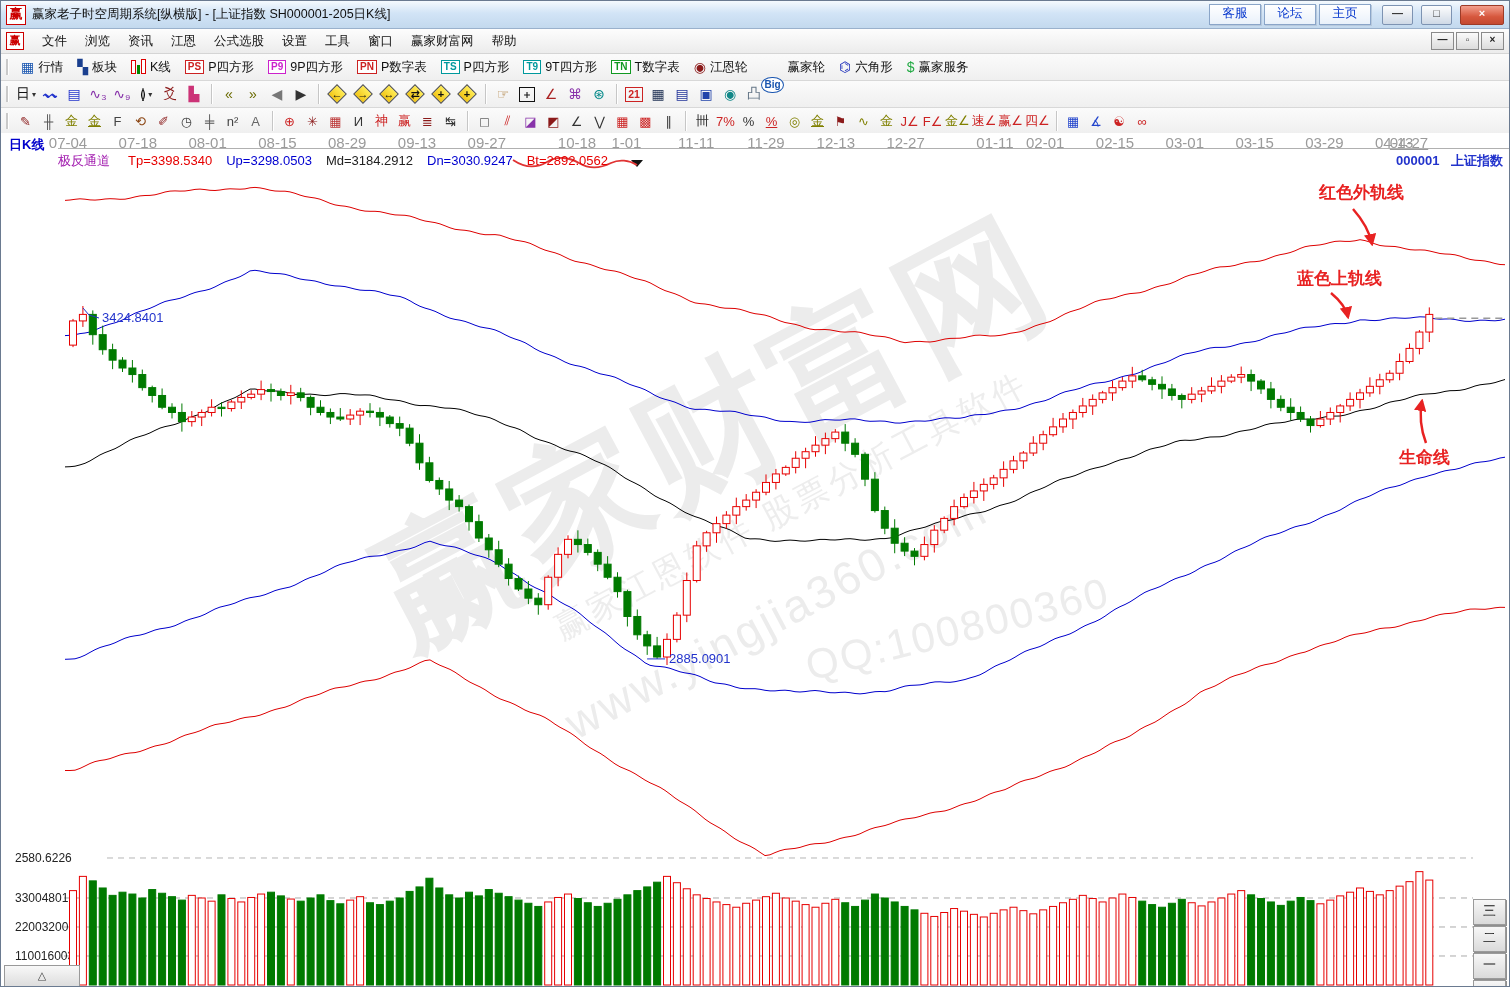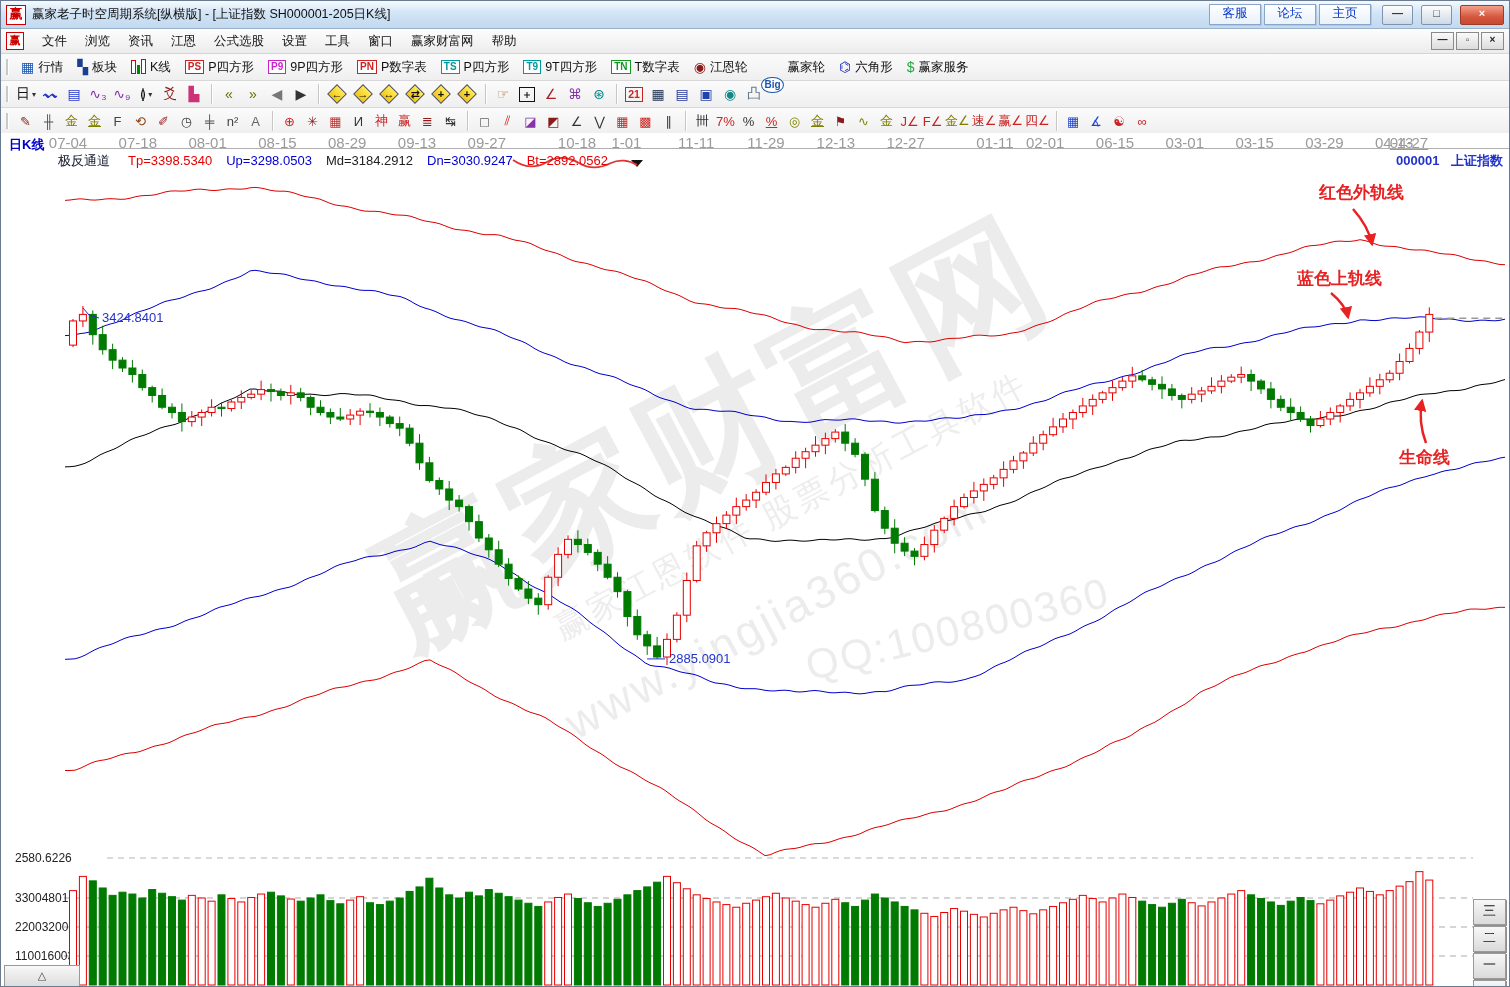--- a/index.html
+++ b/index.html
@@ -52,21 +52,21 @@
     border:1px solid #4d4d4d;transform:rotate(45deg);}
   .dmd span{position:relative;font-size:11px;font-weight:bold;color:#111;}
   #toolbar-draw .ibtn{font-size:13px;min-width:21px;}
   .u{text-decoration:underline;}
   
   #chart-wrap{position:absolute;top:132px;left:0;right:0;bottom:0;background:#fff;}
   .period-label{position:absolute;left:8px;top:3px;color:#0000cc;font-size:13px;font-weight:bold;}
   .date-label{position:absolute;top:1px;font-size:15px;color:#9b9b9b;transform:translateX(-50%);white-space:nowrap;}
   .date-rule{position:absolute;left:57px;right:0;top:15px;border-top:1px solid #b0b0b0;}
   .legend{position:absolute;left:57px;top:19px;font-size:13px;white-space:nowrap;z-index:3;}
-  .legend .ind-name{color:#0f172a;margin-right:18px;}
+  .legend .ind-name{color:#a21caf;margin-right:18px;}
   .legend .v{margin-right:14px;}
   .symbol{position:absolute;right:6px;top:19px;font-size:13px;color:#2233cc;font-weight:bold;z-index:3;}
   .symbol span{margin-left:8px;}
   #chart-svg{position:absolute;left:0;top:15px;width:1510px;height:840px;pointer-events:none;}
   .tri-btn{position:absolute;left:3px;top:832px;width:74px;height:20px;
     background:linear-gradient(#f8f8f8,#dddddd);border:1px solid #999;
     font-size:11px;color:#444;text-align:center;line-height:18px;z-index:4;}
   .pane-btn{position:absolute;right:3px;width:31px;height:24px;
     background:linear-gradient(#f7f7f7,#dadada);border:1px solid #9a9a9a;
     box-shadow:1px 1px 0 #8f8f8f;font-size:13px;color:#111;text-align:center;line-height:22px;z-index:4;}
@@ -426,21 +426,21 @@
         <div class="date-label" style="left: 416px;">09-13</div>
         <div class="date-label" style="left: 485.8px;">09-27</div>
         <div class="date-label" style="left: 576px;">10-18</div>
         <div class="date-label" style="left: 625.4px;">1-01</div>
         <div class="date-label" style="left: 695.2px;">11-11</div>
         <div class="date-label" style="left: 765px;">11-29</div>
         <div class="date-label" style="left: 834.8px;">12-13</div>
         <div class="date-label" style="left: 904.6px;">12-27</div>
         <div class="date-label" style="left: 994px;">01-11</div>
         <div class="date-label" style="left: 1044.2px;">02-01</div>
-        <div class="date-label" style="left: 1114px;">06-15</div>
+        <div class="date-label" style="left: 1114px;">02-15</div>
         <div class="date-label" style="left: 1183.8px;">03-01</div>
         <div class="date-label" style="left: 1253.6px;">03-15</div>
         <div class="date-label" style="left: 1323.4px;">03-29</div>
         <div class="date-label" style="left: 1393.2px;">04-13</div>
         <div class="date-label" style="left: 1408px; text-decoration: underline;">04-27</div>
       </div>
     <div class="date-rule"></div>
 
     <div class="legend">
       <span class="ind-name">极反通道</span><span id="legend-vals"><span class="v" style="color: rgb(230, 0, 0);">Tp=3398.5340</span><span class="v" style="color: rgb(0, 0, 208);">Up=3298.0503</span><span class="v" style="color: rgb(34, 34, 34);">Md=3184.2912</span><span class="v" style="color: rgb(0, 0, 208);">Dn=3030.9247</span><span class="v" style="color: rgb(230, 0, 0);">Bt=2892.0562</span></span>

